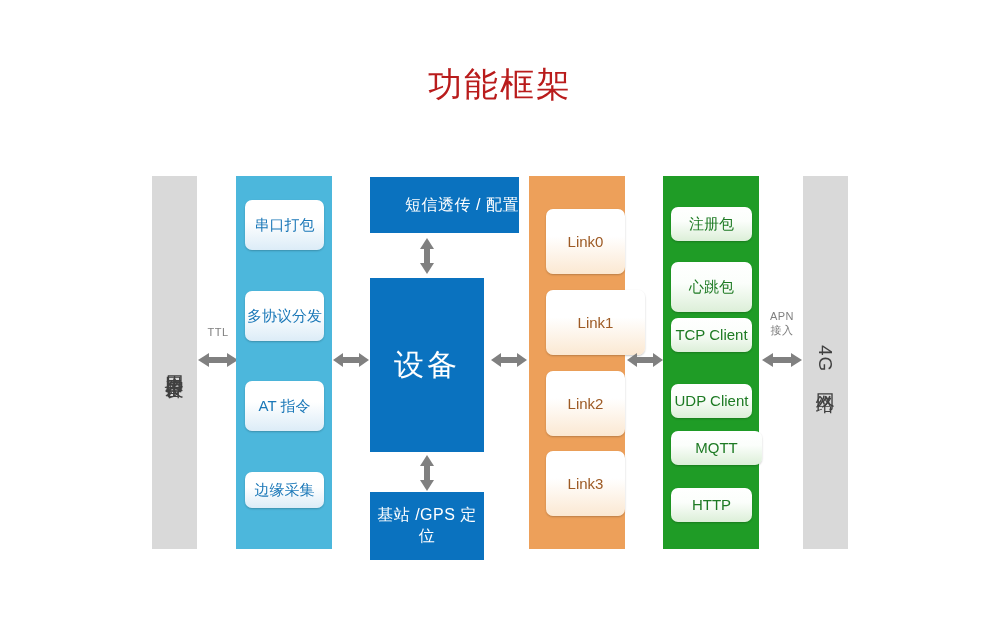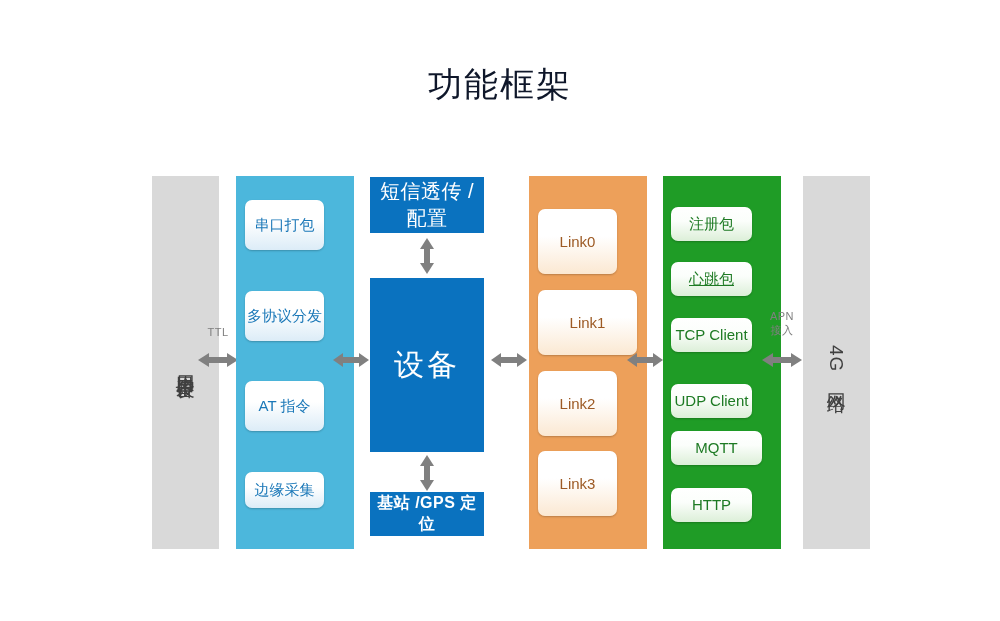--- a/index.html
+++ b/index.html
@@ -11,26 +11,26 @@
     position:relative;
   }
   #stage{position:absolute;left:0;top:0;width:1000px;height:621px;}
 
   
   .page-title{
     position:absolute;left:0;top:62px;width:1000px;
     text-align:center;
     font-size:34px;
     letter-spacing:2px;
-    color:#0f172a;
+    color:#b91c1c;
     font-weight:400;
   }
 
   
-  .col{position:absolute;padding-left:22px;}
+  .col{position:absolute;}
 
   .col-gray{
     background:#d9d9d9;
   }
   .gray-label{
     position:absolute;left:0;top:0;width:100%;height:100%;
     display:flex;align-items:center;justify-content:center;
     color:#404040;font-size:19px;line-height:1.12;letter-spacing:1px;
   }
   .vert-upright{
@@ -55,36 +55,37 @@
     text-align:center;
     line-height:1.2;
   }
   .chip-blue{
     background:linear-gradient(to bottom,#ffffff 0%,#ffffff 42%,#dcecf7 100%);
     color:#1b78b8;
   }
   .chip-orange{
     background:linear-gradient(to bottom,#ffffff 0%,#ffffff 42%,#fbe8d2 100%);
     color:#9d5a24;
+    margin-left:8px;
   }
   .chip-green{
     background:linear-gradient(to bottom,#ffffff 0%,#fbfefb 42%,#dcefd8 100%);
     color:#1d7a23;
     text-align:right;
   }
 
   
   .box-dkblue{
     position:absolute;
     background:#0a72bf;
     color:#ffffff;
     display:flex;align-items:center;justify-content:center;
     text-align:center;
   }
-  #sms-box{font-size:20px;letter-spacing:.5px;}
+  #sms-box{font-size:16px;letter-spacing:.5px;padding-left:35px;}
   #device-box{font-size:30px;letter-spacing:3px;}
   #gps-box{font-size:16px;letter-spacing:.5px;}
 
   
   .arrow-h{position:absolute;}
   .arrow-v{position:absolute;}
   .arrow-h svg,.arrow-v svg{display:block;}
 
   
   .side-label{
@@ -152,21 +153,21 @@
   <div class="arrow-v" style="left:416px;top:455px;">
     <svg width="22" height="36" viewBox="0 0 22 36">
       <g fill="#808080">
         <rect x="8" y="9" width="6" height="18"></rect>
         <polygon points="11,0 4,11 18,11"></polygon>
         <polygon points="11,36 4,25 18,25"></polygon>
       </g>
     </svg>
   </div>
 
-  <div class="box-dkblue" id="gps-box" style="left:370px;top:492px;width:114px;height:44px;font-weight:bold;">基站 /GPS 定位</div>
+  <div class="box-dkblue" id="gps-box" style="left:370px;top:492px;width:114px;height:68px;">基站 /GPS 定位</div>
 
   <div class="arrow-h" style="left:491px;top:349px;">
     <svg width="36" height="22" viewBox="0 0 36 22">
       <g fill="#808080">
         <rect x="8" y="8" width="20" height="6"></rect>
         <polygon points="0,11 10,4 10,18"></polygon>
         <polygon points="36,11 26,4 26,18"></polygon>
       </g>
     </svg>
   </div>
@@ -183,21 +184,21 @@
       <g fill="#808080">
         <rect x="8" y="8" width="20" height="6"></rect>
         <polygon points="0,11 10,4 10,18"></polygon>
         <polygon points="36,11 26,4 26,18"></polygon>
       </g>
     </svg>
   </div>
 
   <div class="col col-green" style="left:663px;top:176px;width:96px;height:373px;">
     <div class="chip chip-green" style="left:8px;top:31px;width:81px;height:34px;">注册包</div>
-    <div class="chip chip-green" style="left:8px;top:86px;width:81px;height:34px;text-decoration:underline;">心跳包</div>
+    <div class="chip chip-green" style="left:8px;top:86px;width:81px;height:50px;">心跳包</div>
     <div class="chip chip-green" style="left:8px;top:142px;width:81px;height:34px;">TCP Client</div>
     <div class="chip chip-green" style="left:8px;top:208px;width:81px;height:34px;">UDP Client</div>
     <div class="chip chip-green" style="left:8px;top:255px;width:91px;height:34px;">MQTT</div>
     <div class="chip chip-green" style="left:8px;top:312px;width:81px;height:34px;">HTTP</div>
   </div>
 
   <div class="side-label" style="left:758px;top:310px;width:48px;">
     <span>APN</span><br>
     <span>接入</span>
   </div>

